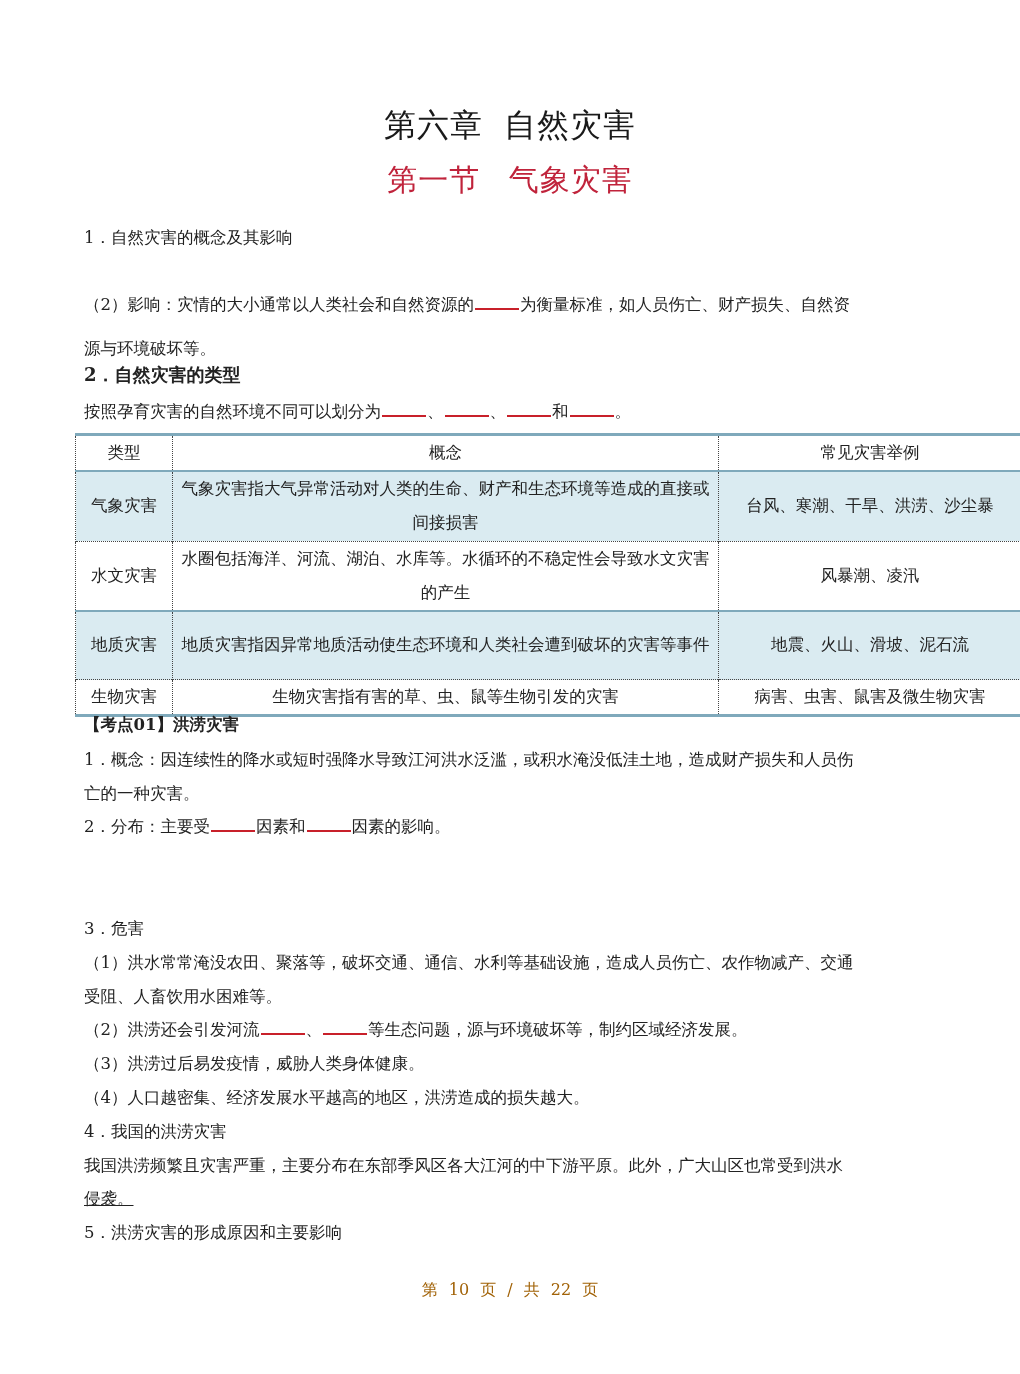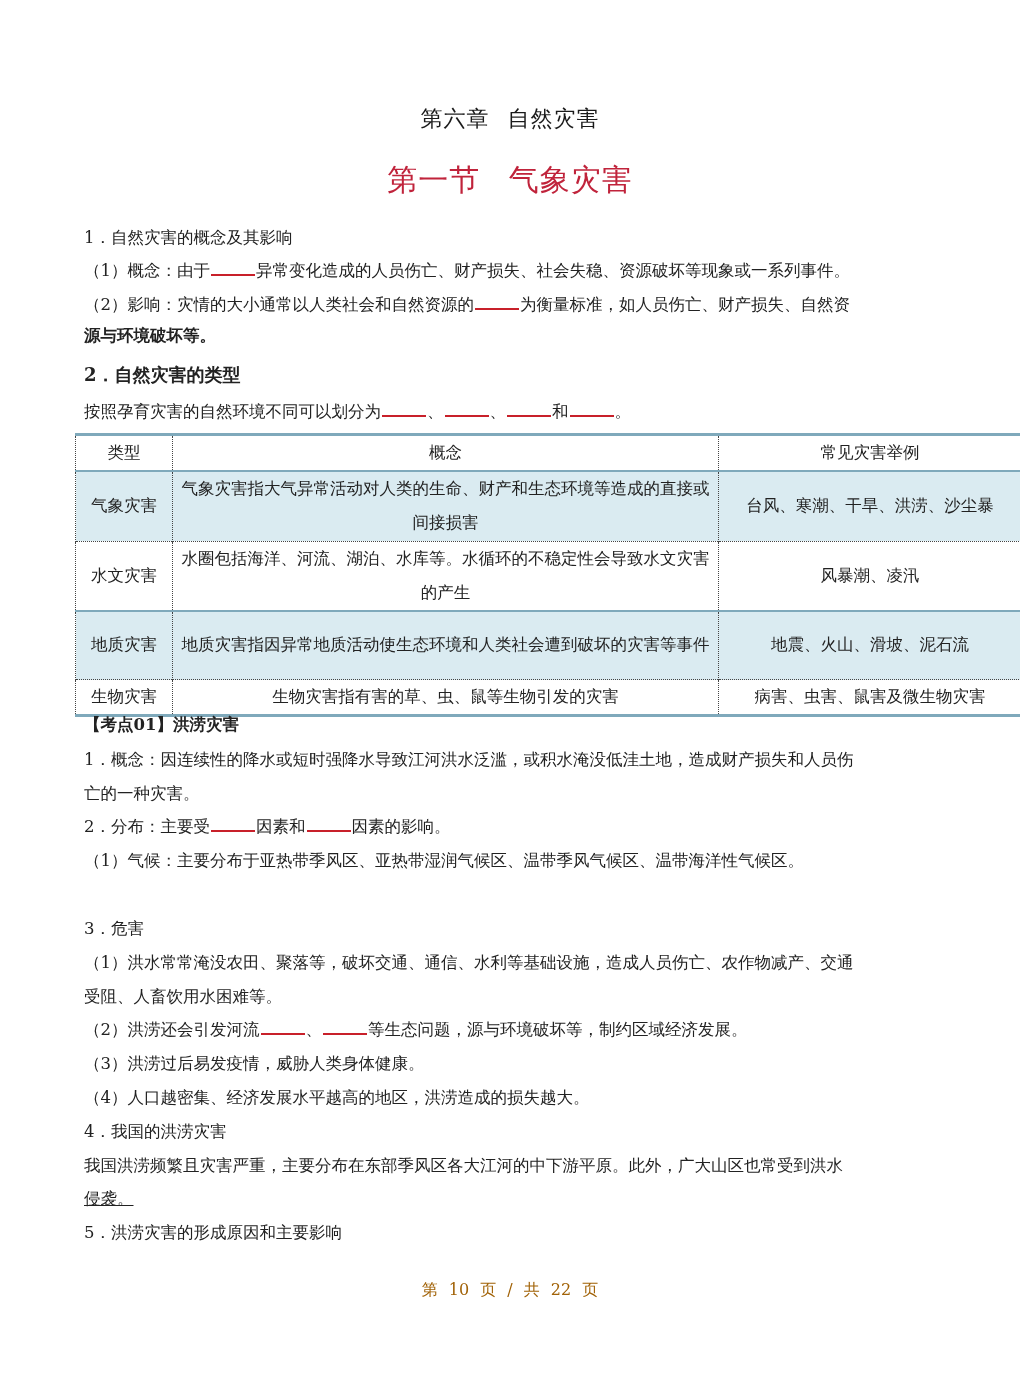--- a/index.html
+++ b/index.html
@@ -4,21 +4,21 @@
 <style>
   html, body { margin: 0; padding: 0; background: #ffffff; }
   body {
     width: 1020px; height: 1374px; position: relative; overflow: hidden;
     font-family: "DejaVu Serif", "Liberation Serif", serif;
     color: #222222;
   }
   .page { position: absolute; left: 0; top: 0; width: 1020px; height: 1374px; }
   .chapter-title {
     position: absolute; top: 104px; left: 0; width: 1020px; text-align: center;
-    font-size: 22px; color: #1a1a1a; letter-spacing: 1px; word-spacing: 10px;
+    font-size: 32px; color: #1a1a1a; letter-spacing: 1px; word-spacing: 10px;
   }
   .section-title {
     position: absolute; top: 160px; left: 0; width: 1020px; text-align: center;
     font-family: "DejaVu Sans", "Liberation Sans", sans-serif;
     font-size: 30px; color: #c0233b; letter-spacing: 1px; word-spacing: 18px;
   }
   .line {
     position: absolute; left: 84px; font-size: 16.5px; line-height: 22px; white-space: nowrap;
   }
   .bold { font-weight: bold; font-size: 18px; }
@@ -45,27 +45,24 @@
   }
 </style>
 </head>
 <body>
 
 <div class="page">
   <div class="chapter-title">第六章  自然灾害</div>
   <div class="section-title">第一节  气象灾害</div>
 
   <div class="line" style="top:227px;">1．自然灾害的概念及其影响</div>
-  <div class="line" style="top:260px;">
-    <span>（1）概念：由于</span><span class="blank"></span><span>异常变化造成的人员伤亡、财产损失、社会失稳、资源破坏等现象或一系列事件。</span>
-  </div>
   <div class="line" style="top:294px;">
     <span>（2）影响：灾情的大小通常以人类社会和自然资源的</span><span class="blank"></span><span>为衡量标准，如人员伤亡、财产损失、自然资</span>
   </div>
-  <div class="line" style="top:325px;font-weight:bold;">源与环境破坏等。</div>
+  <div class="line" style="top:338px;">源与环境破坏等。</div>
 
   <div class="line bold" style="top:364px;">2．自然灾害的类型</div>
   <div class="line" style="top:401px;">
     <span>按照孕育灾害的自然环境不同可以划分为</span><span class="blank"></span><span>、</span><span class="blank"></span><span>、</span><span class="blank"></span><span>和</span><span class="blank"></span><span>。</span>
   </div>
 
   <table class="types">
     <colgroup>
         <col style="width:97px">
         <col style="width:546px">
@@ -99,21 +96,20 @@
     </tr>
   </tbody>
     </table>
 
   <div class="line" style="top:714px; font-weight:bold;">【考点01】洪涝灾害</div>
   <div class="line" style="top:749px;">1．概念：因连续性的降水或短时强降水导致江河洪水泛滥，或积水淹没低洼土地，造成财产损失和人员伤</div>
   <div class="line" style="top:783px;">亡的一种灾害。</div>
   <div class="line" style="top:816px;">
     <span>2．分布：主要受</span><span class="blank"></span><span>因素和</span><span class="blank"></span><span>因素的影响。</span>
   </div>
-  <div class="line" style="top:850px;">（1）气候：主要分布于亚热带季风区、亚热带湿润气候区、温带季风气候区、温带海洋性气候区。</div>
   <div class="line" style="top:918px;">3．危害</div>
   <div class="line" style="top:952px;">（1）洪水常常淹没农田、聚落等，破坏交通、通信、水利等基础设施，造成人员伤亡、农作物减产、交通</div>
   <div class="line" style="top:986px;">受阻、人畜饮用水困难等。</div>
   <div class="line" style="top:1019px;">
     <span>（2）洪涝还会引发河流</span><span class="blank"></span><span>、</span><span class="blank"></span><span>等生态问题，源与环境破坏等，制约区域经济发展。</span>
   </div>
   <div class="line" style="top:1053px;">（3）洪涝过后易发疫情，威胁人类身体健康。</div>
   <div class="line" style="top:1087px;">（4）人口越密集、经济发展水平越高的地区，洪涝造成的损失越大。</div>
   <div class="line" style="top:1121px;">4．我国的洪涝灾害</div>
   <div class="line" style="top:1155px;">我国洪涝频繁且灾害严重，主要分布在东部季风区各大江河的中下游平原。此外，广大山区也常受到洪水</div>

